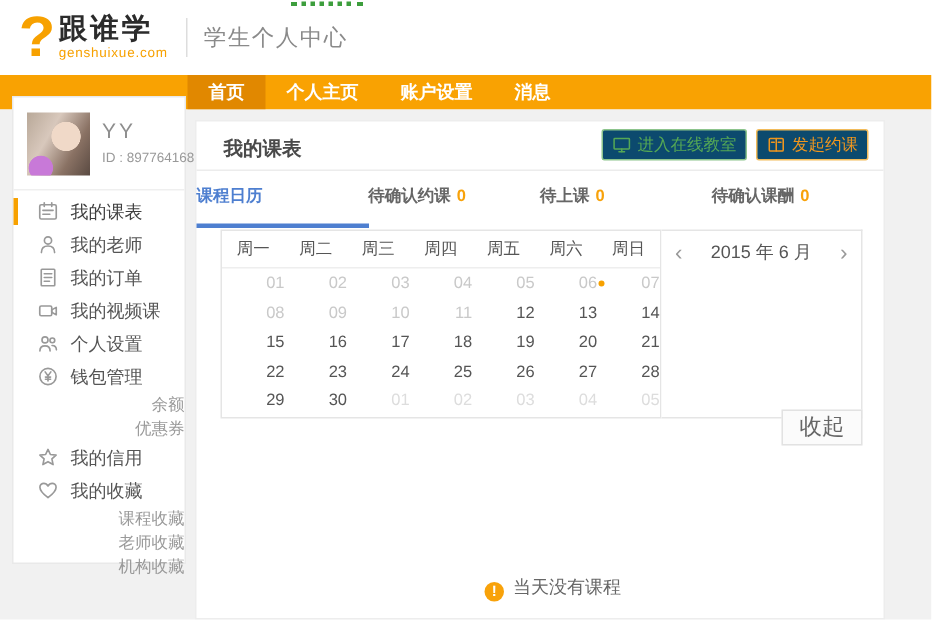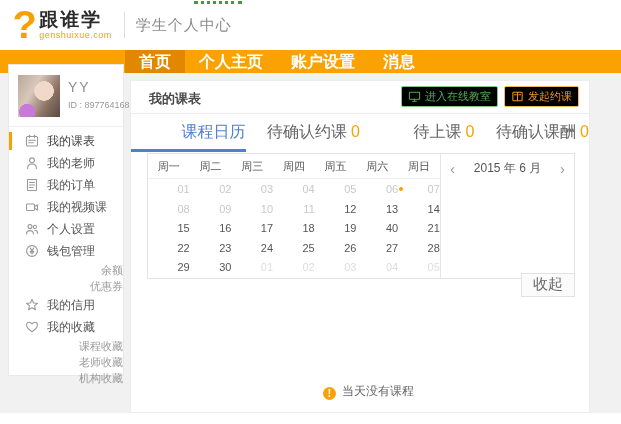--- a/index.html
+++ b/index.html
@@ -12,21 +12,21 @@
   .brand{position:absolute;left:13px;top:4px;display:flex;align-items:center;}
   .qmark{font-size:38px;font-weight:bold;color:#f7a100;line-height:42px;margin-right:3px;transform:scaleX(1.05);}
   .logo-col{display:flex;flex-direction:column;line-height:1;}
   .logo-text{font-size:19px;font-weight:bold;color:#2b2b2b;letter-spacing:2px;}
   .logo-domain{font-size:9px;color:#f7a100;letter-spacing:.5px;margin-top:2px;}
   .brand-divider{width:1px;height:26px;background:#ddd;margin:0 11px 0 12px;}
   .page-subtitle{font-size:15px;color:#8a8a8a;letter-spacing:1px;}
 
   
   .navbar{position:absolute;top:50px;left:0;width:621px;height:23px;background:#f9a202;display:flex;padding-left:125px;box-sizing:border-box;}
-  .nav-item{padding:0 14px;line-height:23px;font-size:16px;font-weight:bold;color:#fff;cursor:pointer;}
+  .nav-item{padding:0 14px;line-height:23px;font-size:12px;font-weight:bold;color:#fff;cursor:pointer;}
   .nav-item.active{background:#e18800;}
 
   
   .content-bg{position:absolute;top:73px;left:0;width:621px;height:340px;background:#f1f1f1;}
 
   
   .sidebar{position:absolute;top:64px;left:8px;width:116px;height:312px;background:#fff;border:1px solid #e9e9e9;box-sizing:border-box;}
   .user-card{display:flex;padding:10px 8px 9px 9px;border-bottom:1px solid #efefef;}
   .avatar{width:42px;height:42px;flex:0 0 42px;margin-right:8px;background:
       radial-gradient(circle at 22% 88%, #c879d8 0 16%, rgba(0,0,0,0) 17%),
@@ -41,31 +41,31 @@
   .side-item.active::before{content:"";position:absolute;left:0;top:2px;width:3px;height:18px;background:#f7a100;}
   .side-icon{width:14px;height:14px;margin-right:8px;flex:0 0 14px;}
   .side-icon svg{width:100%;height:100%;fill:none;stroke:#999;stroke-width:1.1;stroke-linecap:round;stroke-linejoin:round;}
   .side-sub{height:16px;line-height:16px;padding-left:39px;font-size:11px;color:#9a9a9a;cursor:pointer;text-align:right;}
 
   
   .main{position:absolute;top:80px;left:130px;width:460px;height:333px;background:#fff;border:1px solid #ededed;box-sizing:border-box;}
   .main-header{position:relative;height:32px;border-bottom:1px solid #ececec;}
   .main-title{position:absolute;left:18px;top:9px;font-size:13px;font-weight:bold;color:#4a4a4a;}
   .actions{position:absolute;right:10px;top:5px;display:flex;gap:6px;}
-  .btn{display:inline-flex;align-items:center;gap:4px;font-size:11px;padding:2px 6px;border-radius:2px;background:#000000;cursor:pointer;white-space:nowrap;}
+  .btn{display:inline-flex;align-items:center;gap:4px;font-size:11px;padding:2px 6px;border-radius:2px;background:#0c4a6e;cursor:pointer;white-space:nowrap;}
   .btn .bicon{width:13px;height:13px;display:inline-block;}
   .btn .bicon svg{width:100%;height:100%;fill:none;stroke-width:1.1;stroke-linecap:round;stroke-linejoin:round;}
   .btn-green{border:1px solid #8cc48c;color:#55a855;}
   .btn-green svg{stroke:#55a855;}
   .btn-orange{border:1px solid #f2bb5a;color:#f0961e;}
   .btn-orange svg{stroke:#f0961e;}
 
   
   .tabs{display:flex;height:38px;}
-  .tab{flex:1;text-align:right;line-height:35px;font-size:16px;color:#666;border-bottom:3px solid transparent;cursor:pointer;}
+  .tab{flex:1;text-align:left;line-height:35px;font-size:11px;color:#666;border-bottom:3px solid transparent;cursor:pointer;font-weight:bold;}
   .tab.active{color:#4e7fd0;border-bottom-color:#4e7fd0;}
   .tab .count{color:#f8a20a;margin-left:4px;}
 
   
   .cal-wrap{position:absolute;left:16px;top:72px;display:flex;}
   .calendar{width:294px;border:1px solid #e5e5e5;box-sizing:border-box;background:#fff;}
   .cal-weekdays{display:flex;height:24px;border-bottom:1px solid #eee;}
   .cal-weekdays .wd{width:41.7px;line-height:24px;text-align:center;font-size:11px;color:#555;}
   .cal-grid{display:flex;flex-wrap:wrap;padding-top:1px;}
   .cell{width:41.7px;height:19.5px;line-height:19.5px;text-align:right;font-size:11px;cursor:pointer;position:relative;}
@@ -248,21 +248,21 @@
             <div class="cell c-past">10</div>
             <div class="cell c-past">11</div>
             <div class="cell c-today">12</div>
             <div class="cell c-future">13</div>
             <div class="cell c-future">14</div>
             <div class="cell c-future">15</div>
             <div class="cell c-future">16</div>
             <div class="cell c-future">17</div>
             <div class="cell c-future">18</div>
             <div class="cell c-future">19</div>
-            <div class="cell c-future">40</div>
+            <div class="cell c-future">20</div>
             <div class="cell c-future">21</div>
             <div class="cell c-future">22</div>
             <div class="cell c-future">23</div>
             <div class="cell c-future">24</div>
             <div class="cell c-future">25</div>
             <div class="cell c-future">26</div>
             <div class="cell c-future">27</div>
             <div class="cell c-future">28</div>
             <div class="cell c-future">29</div>
             <div class="cell c-future">30</div>

